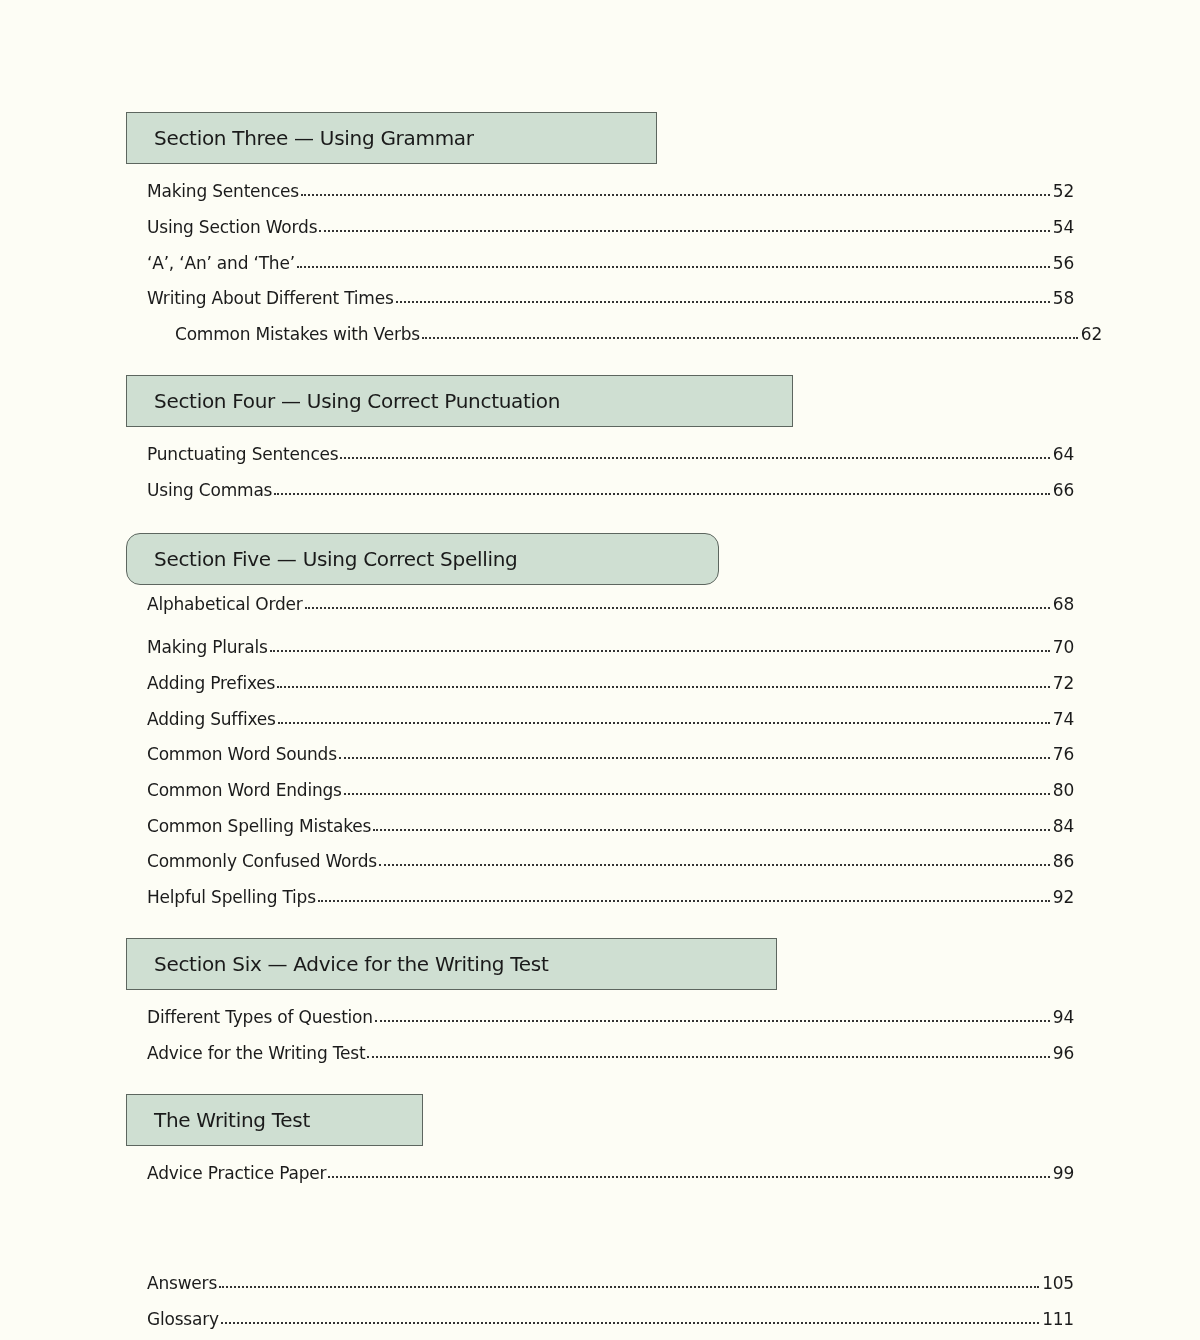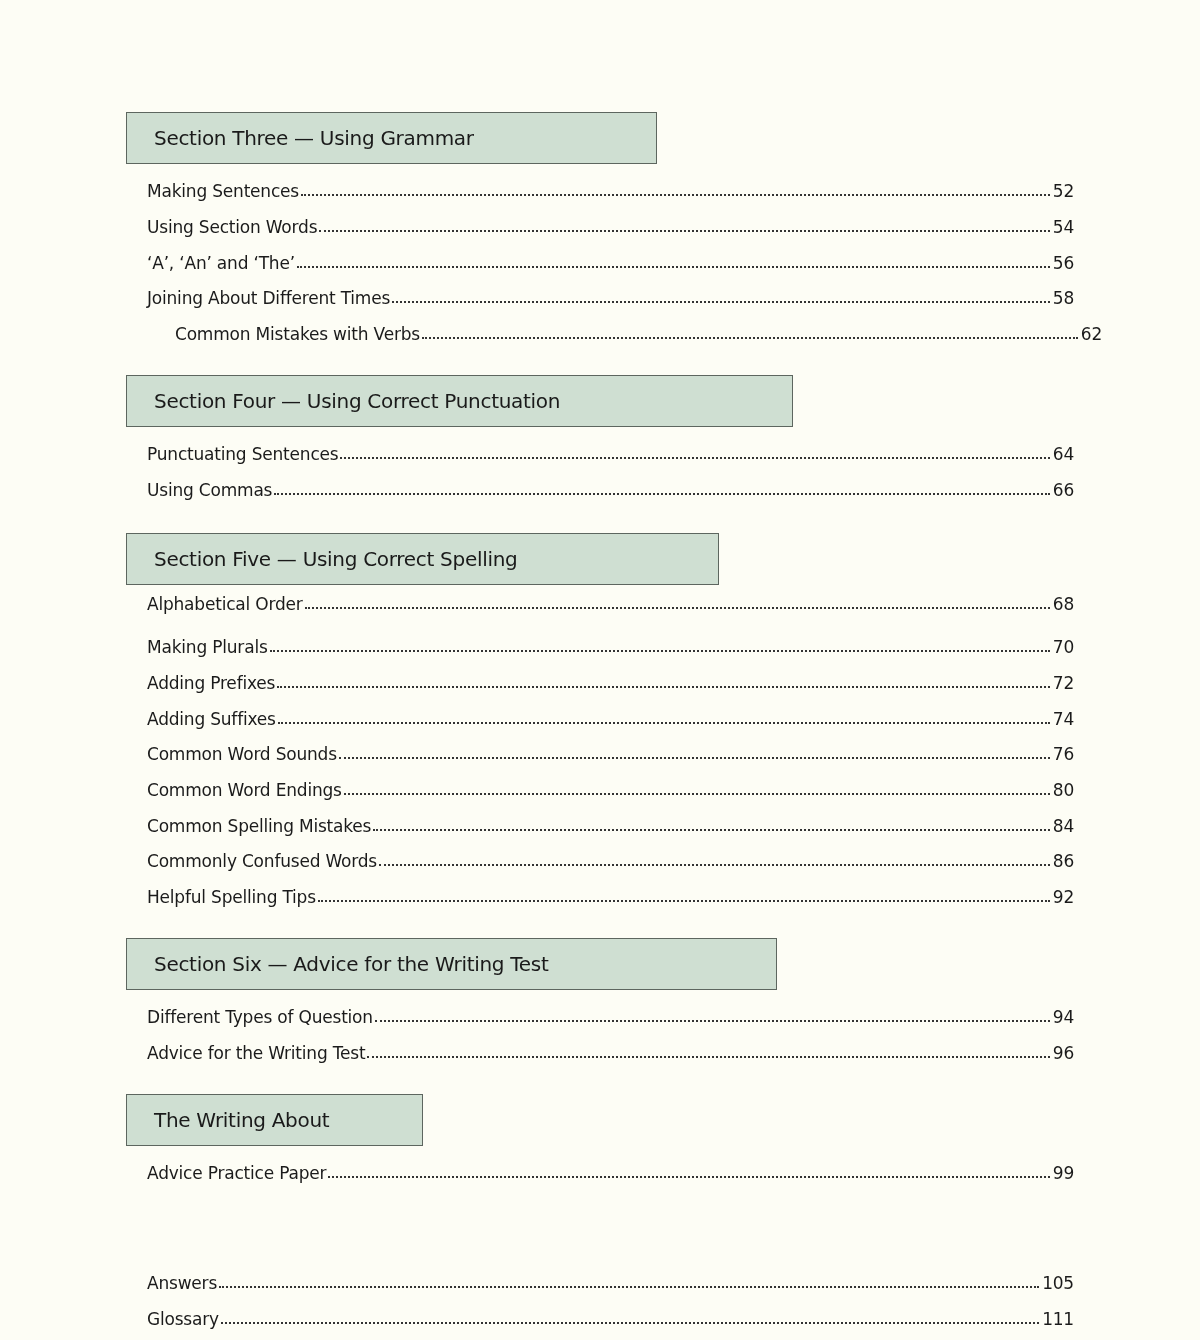--- a/index.html
+++ b/index.html
@@ -87,21 +87,21 @@
     <span class="title">Using Section Words</span>
     <span class="leader"></span>
     <span class="page">54</span>
   </div>
   <div class="entry" style="top:248px;">
     <span class="title">‘A’, ‘An’ and ‘The’</span>
     <span class="leader"></span>
     <span class="page">56</span>
   </div>
   <div class="entry" style="top:283px;">
-    <span class="title">Joining About Different Times</span>
+    <span class="title">Writing About Different Times</span>
     <span class="leader"></span>
     <span class="page">58</span>
   </div>
   <div class="entry" style="top:319px;margin-left:28px;">
     <span class="title">Common Mistakes with Verbs</span>
     <span class="leader"></span>
     <span class="page">62</span>
   </div>
 
   <div class="section-header" style="top:375px;width:667px;">Section Four — Using Correct Punctuation</div>
@@ -110,21 +110,21 @@
     <span class="title">Punctuating Sentences</span>
     <span class="leader"></span>
     <span class="page">64</span>
   </div>
   <div class="entry" style="top:475px;">
     <span class="title">Using Commas</span>
     <span class="leader"></span>
     <span class="page">66</span>
   </div>
 
-  <div class="section-header" style="top:533px;width:593px;">Section Five — Using Correct Spelling</div>
+  <div class="section-header" style="top:533px;width:593px;border-radius:14px;">Section Five — Using Correct Spelling</div>
 
   <div class="entry" style="top:589px;">
     <span class="title">Alphabetical Order</span>
     <span class="leader"></span>
     <span class="page">68</span>
   </div>
   <div class="entry" style="top:632px;">
     <span class="title">Making Plurals</span>
     <span class="leader"></span>
     <span class="page">70</span>
@@ -171,21 +171,21 @@
     <span class="title">Different Types of Question</span>
     <span class="leader"></span>
     <span class="page">94</span>
   </div>
   <div class="entry" style="top:1038px;">
     <span class="title">Advice for the Writing Test</span>
     <span class="leader"></span>
     <span class="page">96</span>
   </div>
 
-  <div class="section-header" style="top:1094px;width:297px;">The Writing About</div>
+  <div class="section-header" style="top:1094px;width:297px;">The Writing Test</div>
 
   <div class="entry" style="top:1158px;">
     <span class="title">Advice Practice Paper</span>
     <span class="leader"></span>
     <span class="page">99</span>
   </div>
 
   <div class="entry" style="top:1268px;">
     <span class="title">Answers</span>
     <span class="leader"></span>

